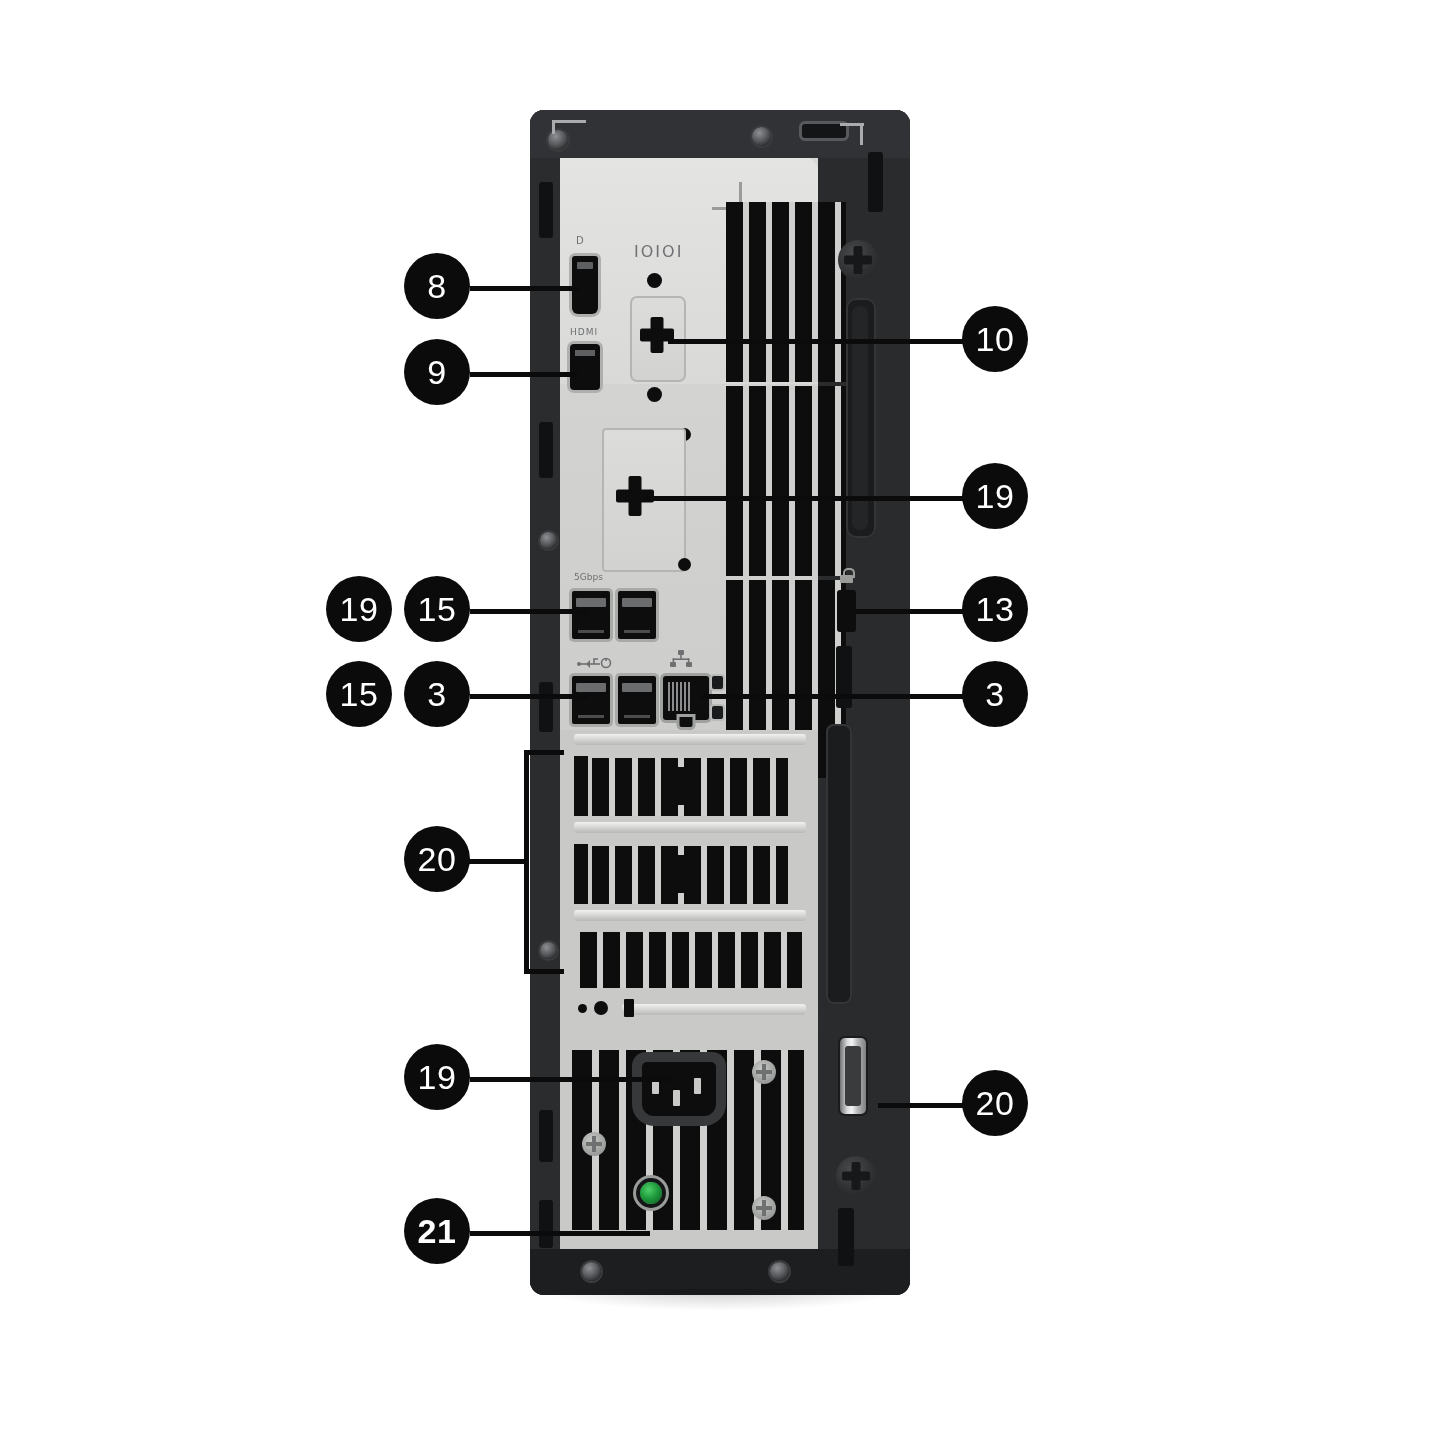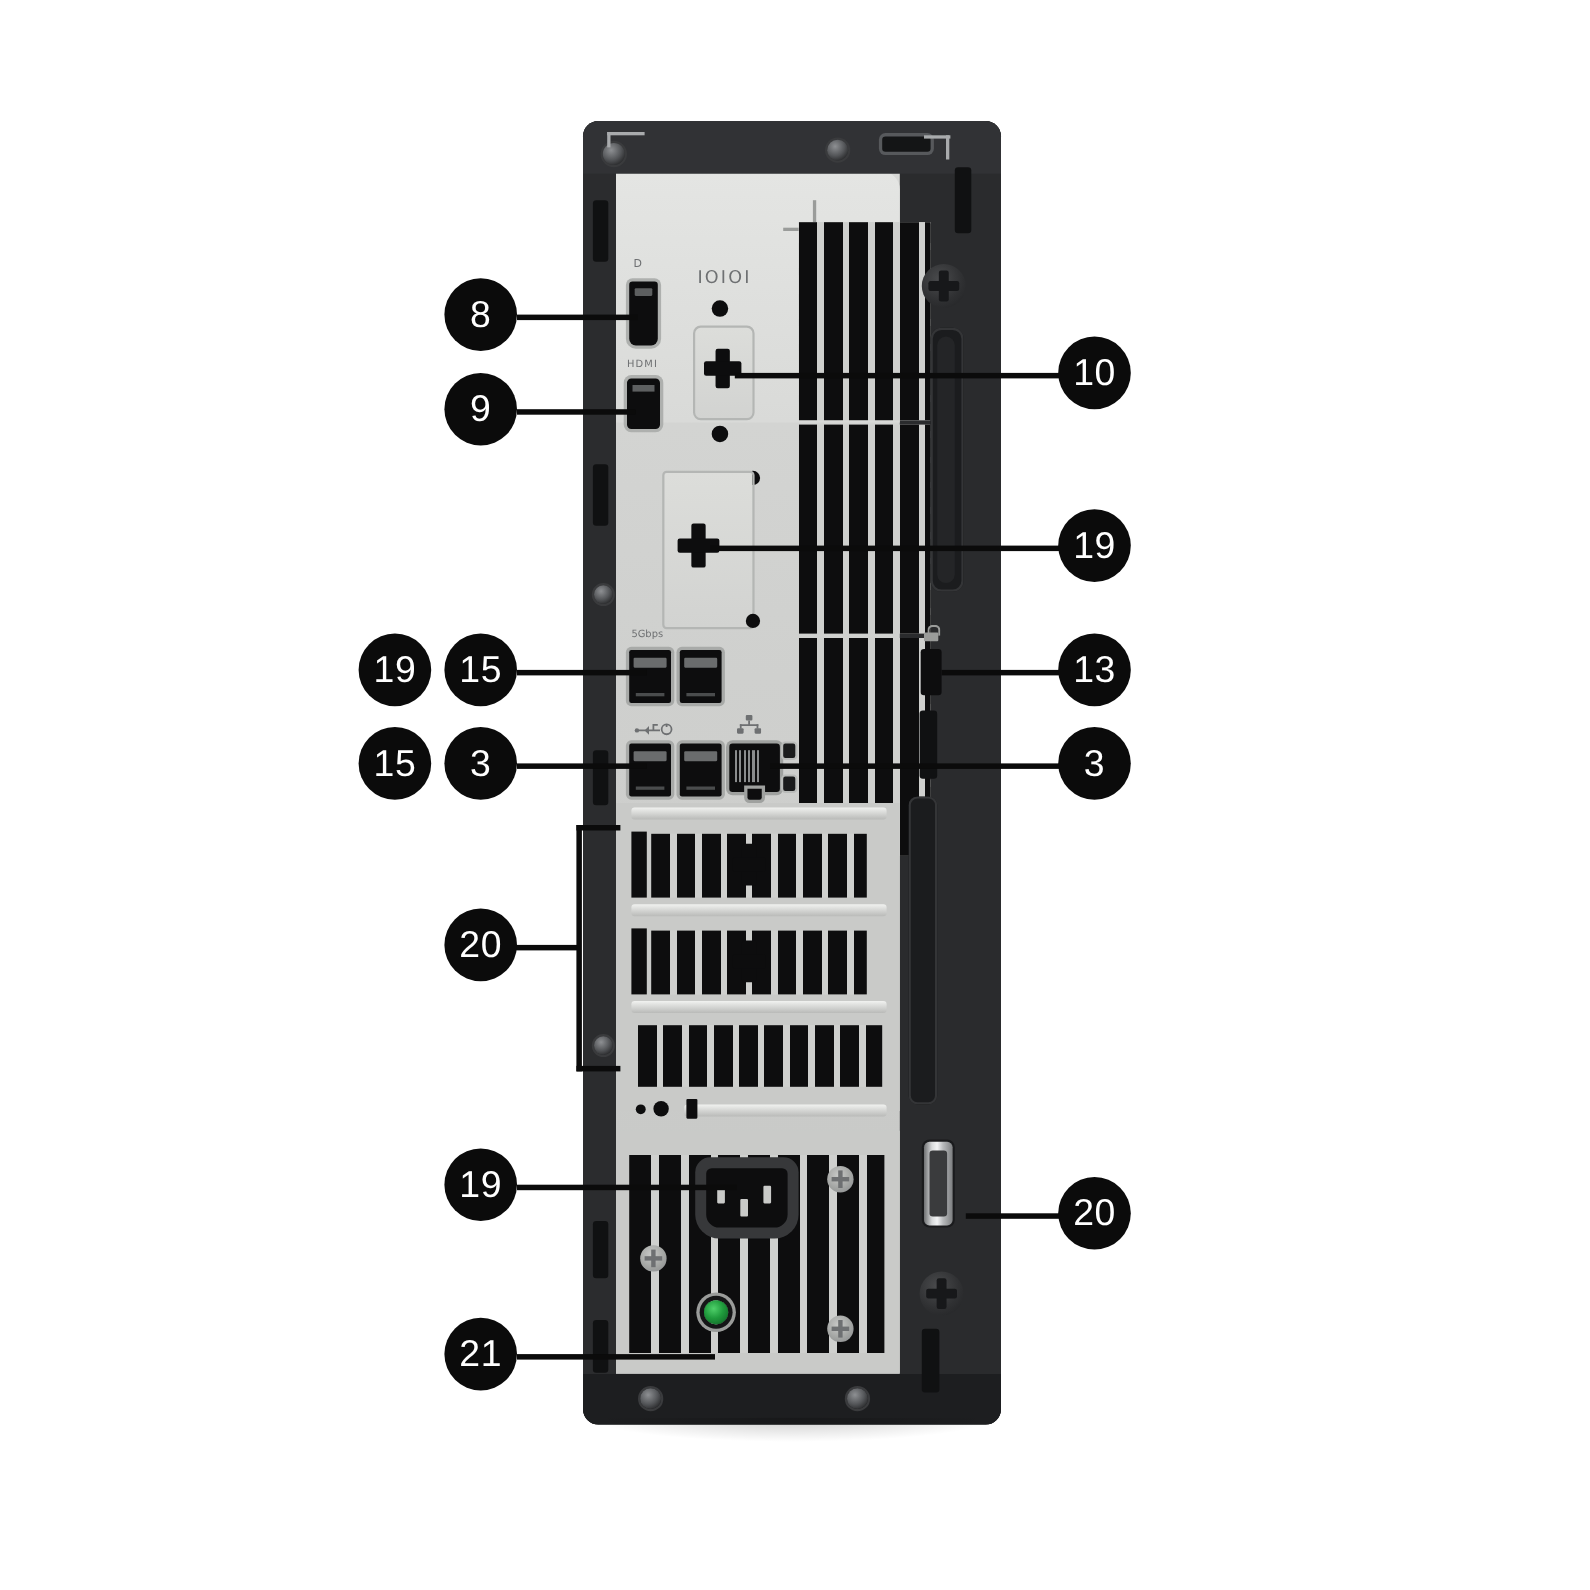--- a/index.html
+++ b/index.html
@@ -351,15 +351,15 @@
   <div class="callout" style="left:962px;top:463px;">19</div>
   <div class="callout" style="left:326px;top:576px;">19</div>
   <div class="callout" style="left:404px;top:576px;">15</div>
   <div class="callout" style="left:962px;top:576px;">13</div>
   <div class="callout" style="left:326px;top:661px;">15</div>
   <div class="callout" style="left:404px;top:661px;">3</div>
   <div class="callout" style="left:962px;top:661px;">3</div>
   <div class="callout" style="left:404px;top:826px;">20</div>
   <div class="callout" style="left:404px;top:1044px;">19</div>
   <div class="callout" style="left:962px;top:1070px;">20</div>
-  <div class="callout" style="left:404px;top:1198px;">21</div>
+  <div class="callout" style="left:404px;top:1198px;font-weight:bold;">21</div>
 
 </div>
 
 </body></html>

